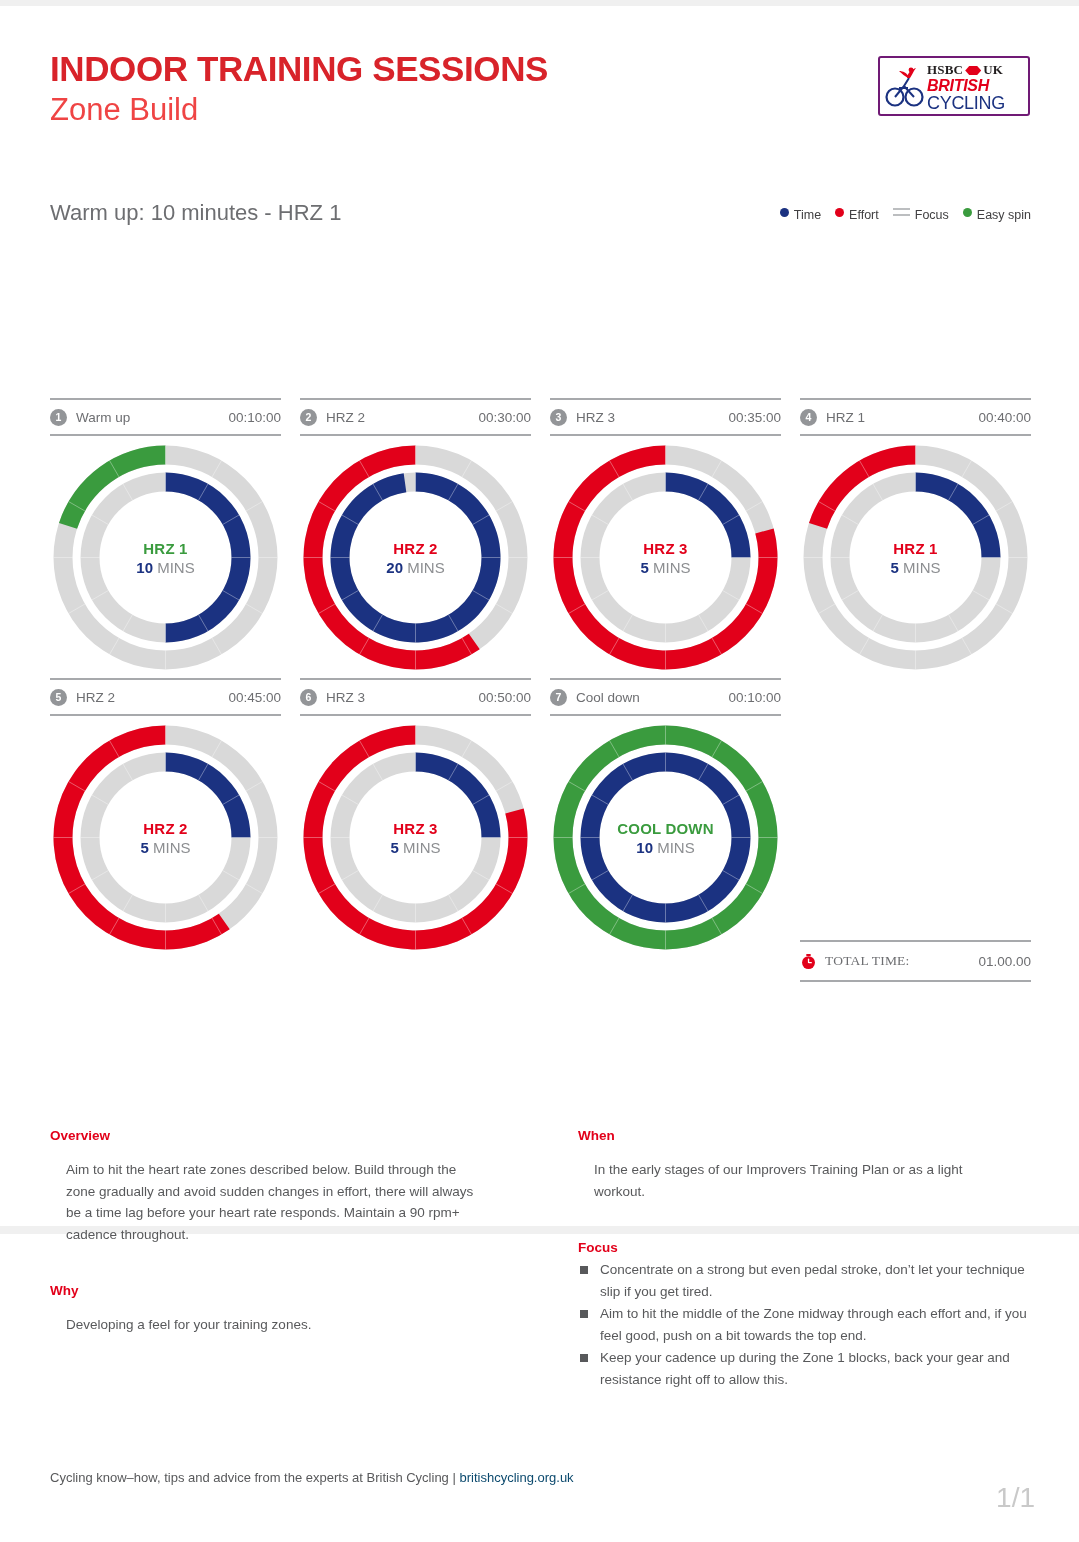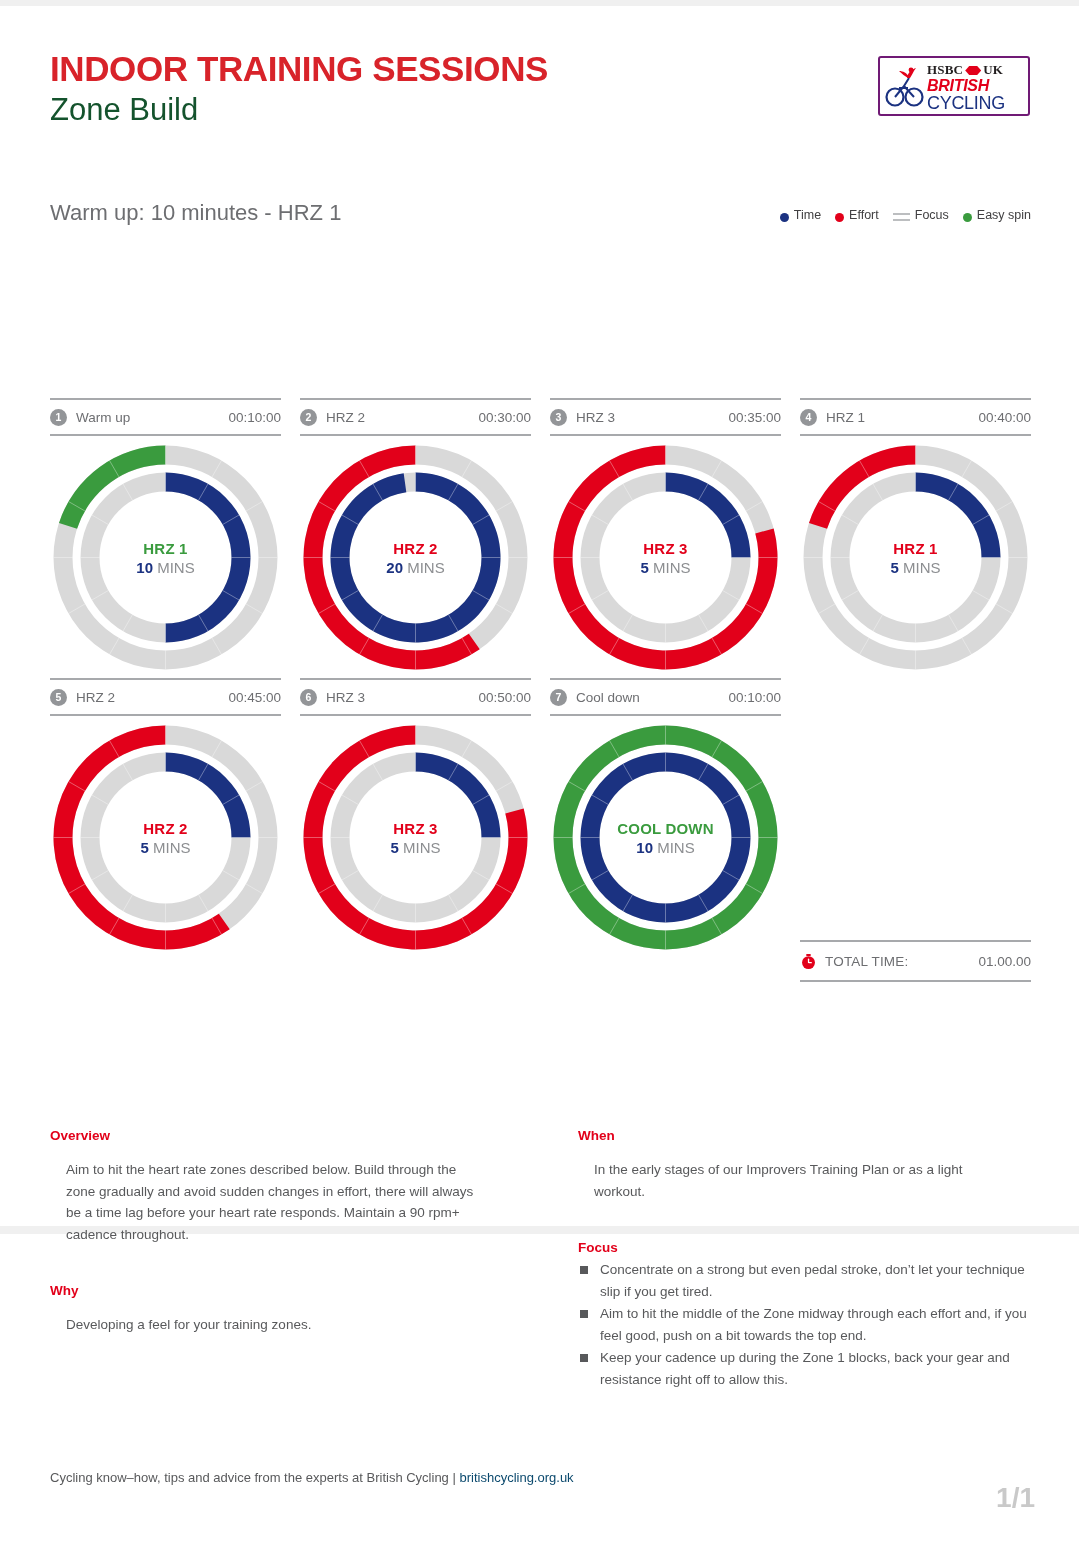--- a/index.html
+++ b/index.html
@@ -20,21 +20,21 @@
   .topstrip{position:absolute;left:0;top:0;width:1079px;height:6px;background:#f0f0f0;}
   .botstrip{position:absolute;left:0;bottom:0;width:1079px;height:8px;background:#f0f0f0;}
 
   
   .header{position:absolute;left:50px;top:48px;width:980px;height:100px;}
   .title-main{
     font-size:35px;font-weight:bold;color:#d8232a;letter-spacing:-0.4px;
     line-height:42px;margin:0;white-space:nowrap;
   }
   .title-sub{
-    font-size:31px;color:#14532d;line-height:40px;margin:0;font-weight:400;
+    font-size:31px;color:#ef4444;line-height:40px;margin:0;font-weight:400;
   }
   .logo{
     position:absolute;right:0;top:8px;width:152px;height:60px;
     border:2px solid #701a75;border-radius:3px;background:#fff;
     box-sizing:border-box;
   }
   .logo-inner{position:relative;width:100%;height:100%;}
   .logo-cyclist{
     position:absolute;left:5px;top:6px;width:40px;height:46px;
   }
@@ -61,21 +61,21 @@
   }
 
   
   .subtitle{
     position:absolute;left:50px;top:200px;font-size:22px;color:#6d6e71;font-weight:400;
   }
   .legend{
     position:absolute;right:48px;top:208px;display:flex;align-items:center;gap:14px;
     font-size:12.5px;color:#414042;
   }
-  .lg{display:flex;align-items:flex-end;gap:5px;white-space:nowrap;}
+  .lg{display:flex;align-items:flex-start;gap:5px;white-space:nowrap;}
   .dot{width:9px;height:9px;border-radius:50%;display:inline-block;}
   .focus-mark{
     display:inline-block;width:17px;height:9px;position:relative;
   }
   .focus-mark::before,.focus-mark::after{
     content:"";position:absolute;left:0;width:17px;height:2px;background:#bcbec0;
   }
   .focus-mark::before{top:0;}
   .focus-mark::after{top:6px;}
 
@@ -109,21 +109,21 @@
   .dm{font-size:15px;color:#8c8e91;}
   .dm b{color:#1b3281;font-weight:bold;}
 
   
   .total{
     position:absolute;left:800px;top:940px;width:231px;height:38px;
     border-top:2px solid #a7a9ac;border-bottom:2px solid #a7a9ac;
     display:flex;align-items:center;font-size:13.5px;color:#6d6e71;
   }
   .stopwatch{width:17px;height:17px;margin-right:8px;flex:none;}
-  .total-label{flex:1;white-space:nowrap;letter-spacing:0.2px;}
+  .total-label{flex:1;white-space:nowrap;letter-spacing:0.2px;font-family:Liberation Serif, serif;}
   .total-val{white-space:nowrap;}
 
   
   .copy{position:absolute;left:50px;top:1128px;width:980px;display:flex;gap:76px;}
   .col{width:466px;}
   .ch{font-size:13.5px;font-weight:bold;color:#e2001a;margin:0 0 4px 0;}
   .cp{font-size:13.5px;color:#58595b;line-height:21.5px;margin:16px;}
   .blockgap{height:22px;}
   ul.flist{list-style:none;margin:0;padding:0;}
   ul.flist li{
@@ -133,21 +133,21 @@
   ul.flist li::before{
     content:"";position:absolute;left:2px;top:7px;width:8px;height:8px;background:#58595b;
   }
 
   
   .footer{
     position:absolute;left:50px;top:1470px;font-size:13px;color:#58595b;white-space:nowrap;
   }
   .footer a{color:#0c4a6e;text-decoration:none;}
   .pageno{
-    position:absolute;right:44px;top:1482px;font-size:28px;color:#c9c9c9;font-weight:700;
+    position:absolute;right:44px;top:1482px;font-size:28px;color:#c9c9c9;font-weight:400;
   }
 </style>
 </head>
 <body>
 
 <div class="page">
 
   <div class="topstrip"></div>
   <div class="botstrip"></div>
 

